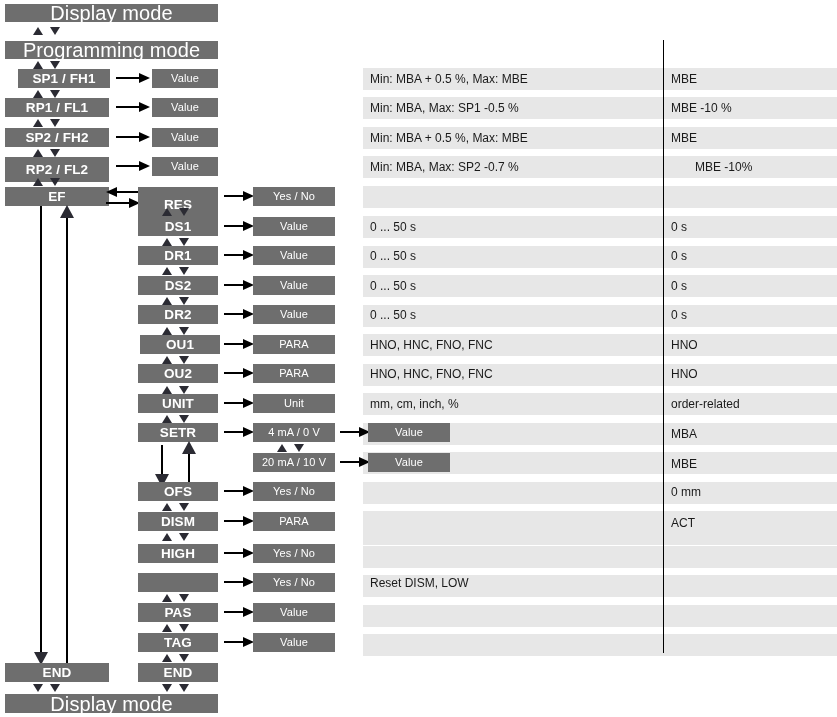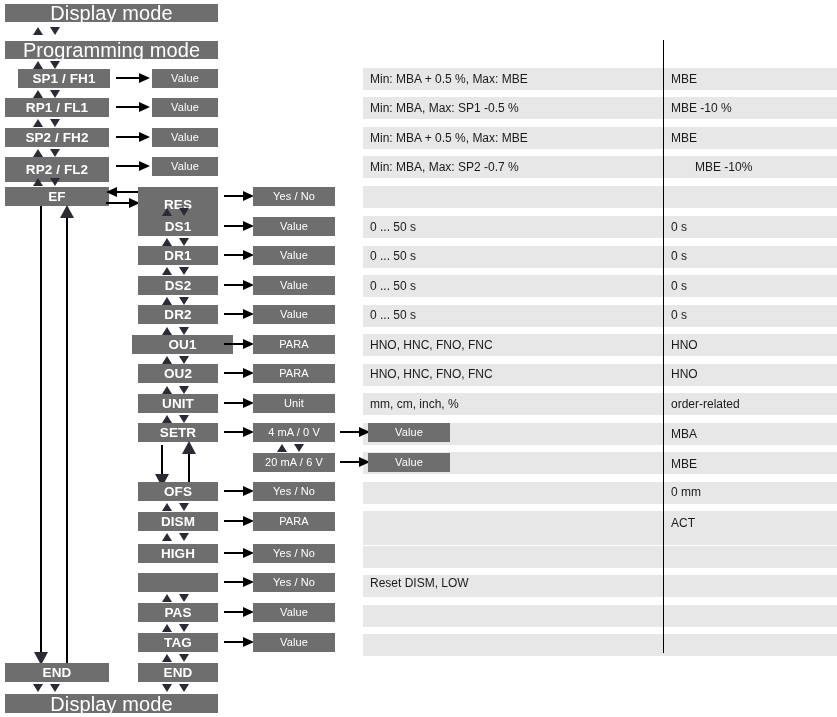--- a/index.html
+++ b/index.html
@@ -319,21 +319,21 @@
       <div class="head" style="left:19px;"></div>
   </div>
   <div class="box reg" style="left:253px;top:305px;width:82px;height:19px;">Value</div>
   <div class="desc" style="left:370px;top:308px;">0 ... 50 s</div>
   <div class="dflt" style="left:671px;top:308px;">0 s</div>
   <div class="updown" style="left:162px;top:326px;">
     <i class="up"></i>
       <i class="dn"></i>
   </div>
 
-  <div class="box bold" style="left:132px;top:335px;width:101px;height:19px;">OU1</div>
+  <div class="box bold" style="left:140px;top:335px;width:80px;height:19px;">OU1</div>
   <div class="harrow" style="left:224px;top:339px;width:30px;">
     <div class="shaft" style="width:20px;"></div>
       <div class="head" style="left:19px;"></div>
   </div>
   <div class="box reg" style="left:253px;top:335px;width:82px;height:19px;">PARA</div>
   <div class="desc" style="left:370px;top:338px;">HNO, HNC, FNO, FNC</div>
   <div class="dflt" style="left:671px;top:338px;">HNO</div>
   <div class="updown" style="left:162px;top:355px;">
     <i class="up"></i>
       <i class="dn"></i>
@@ -375,21 +375,21 @@
     <div class="shaft" style="width:20px;"></div>
       <div class="head" style="left:19px;"></div>
   </div>
   <div class="box reg" style="left:368px;top:423px;width:82px;height:19px;">Value</div>
   <div class="dflt" style="left:671px;top:427px;">MBA</div>
   <div class="updown" style="left:277px;top:443px;">
     <i class="up"></i>
       <i class="dn"></i>
   </div>
 
-  <div class="box reg" style="left:253px;top:453px;width:82px;height:19px;">20 mA / 6 V</div>
+  <div class="box reg" style="left:253px;top:453px;width:82px;height:19px;">20 mA / 10 V</div>
   <div class="harrow" style="left:340px;top:457px;width:30px;">
     <div class="shaft" style="width:20px;"></div>
       <div class="head" style="left:19px;"></div>
   </div>
   <div class="box reg" style="left:368px;top:453px;width:82px;height:19px;">Value</div>
   <div class="dflt" style="left:671px;top:457px;">MBE</div>
 
   <div class="vline" style="left:161px;top:445px;height:32px;"></div>
   <div class="vhead-dn" style="left:155px;top:474px;"></div>
   <div class="vline" style="left:188px;top:451px;height:32px;"></div>

